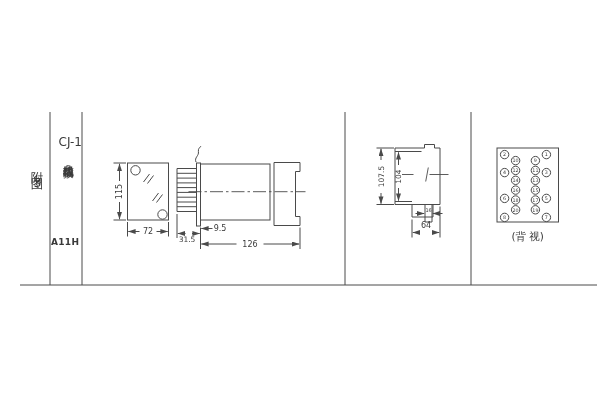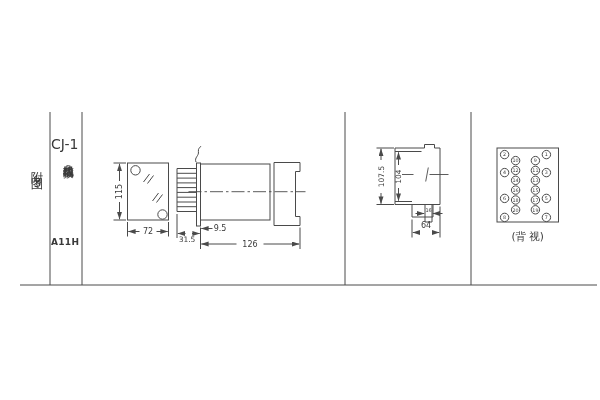--- a/index.html
+++ b/index.html
@@ -13,21 +13,21 @@
   .cl{stroke:#4a4a4a;stroke-width:0.9;fill:none;}
   .term-circle{stroke:#4a4a4a;stroke-width:1;fill:#ffffff;}
   text.dim{fill:#3a3a3a;font-family:"DejaVu Sans",sans-serif;font-size:8px;}
   text.dim.small{font-size:7.5px;}
   text.dim.tiny{font-size:5px;}
   text.term{fill:#3a3a3a;font-family:"DejaVu Sans",sans-serif;font-size:4.8px;}
   text.caption{fill:#3a3a3a;font-family:"DejaVu Sans",sans-serif;font-size:10.5px;}
   .htext{position:absolute;line-height:1.15;}
   .vtext{writing-mode:vertical-rl;text-orientation:upright;}
   .fig-label{left:29px;top:161px;width:15px;font-size:12.5px;letter-spacing:7px;}
-  .model{left:51px;top:136px;width:31px;text-align:left;font-size:14px;}
+  .model{left:51px;top:136px;width:31px;text-align:right;font-size:12px;}
   .mounting{left:60px;top:156px;width:14px;font-size:10.8px;letter-spacing:0.4px;}
   .code{left:51px;top:237px;width:28px;text-align:left;font-size:9px;font-weight:600;letter-spacing:0.3px;}
 </style>
 </head>
 <body>
 
 <div id="stage">
 
 <svg width="600" height="400" viewBox="0 0 600 400">
   <defs>

